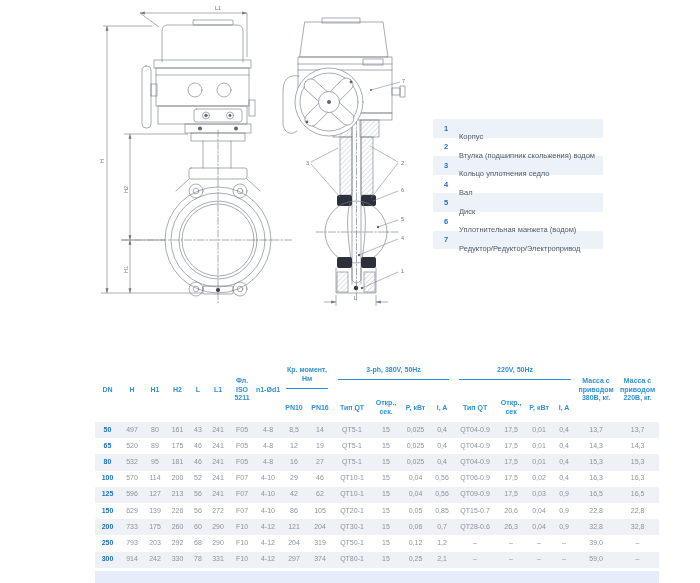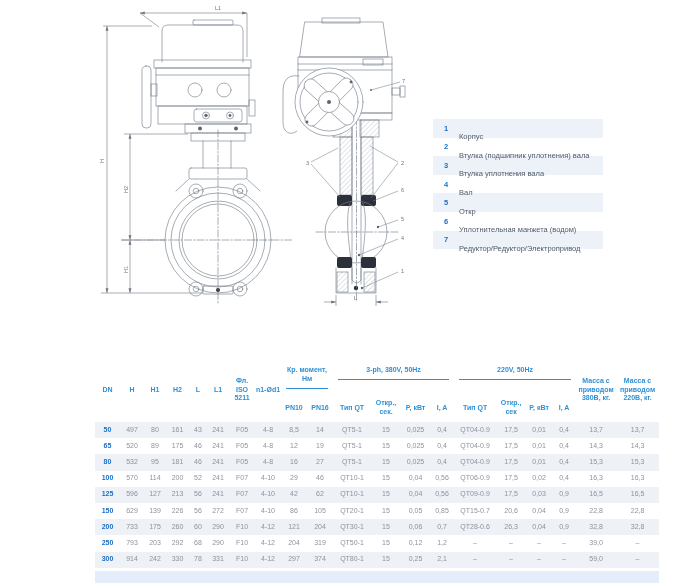--- a/index.html
+++ b/index.html
@@ -205,33 +205,33 @@
     </g>
   </svg>
 
   <div class="legend">
       <div class="legend-row alt">
         <span class="lnum">1</span>
         <span class="ltext">Корпус</span>
       </div>
       <div class="legend-row">
         <span class="lnum">2</span>
-        <span class="ltext">Втулка (подшипник уплотнения) вала</span>
+        <span class="ltext">Втулка (подшипник скольжения) водом</span>
       </div>
       <div class="legend-row alt">
         <span class="lnum">3</span>
-        <span class="ltext">Втулка уплотнения вала</span>
+        <span class="ltext">Кольцо уплотнения седло</span>
       </div>
       <div class="legend-row">
         <span class="lnum">4</span>
         <span class="ltext">Вал</span>
       </div>
       <div class="legend-row alt">
         <span class="lnum">5</span>
-        <span class="ltext">Откр</span>
+        <span class="ltext">Диск</span>
       </div>
       <div class="legend-row">
         <span class="lnum">6</span>
         <span class="ltext">Уплотнительная манжета (водом)</span>
       </div>
       <div class="legend-row alt">
         <span class="lnum">7</span>
         <span class="ltext">Редуктор/Редуктор/Электропривод</span>
       </div>
     </div>

